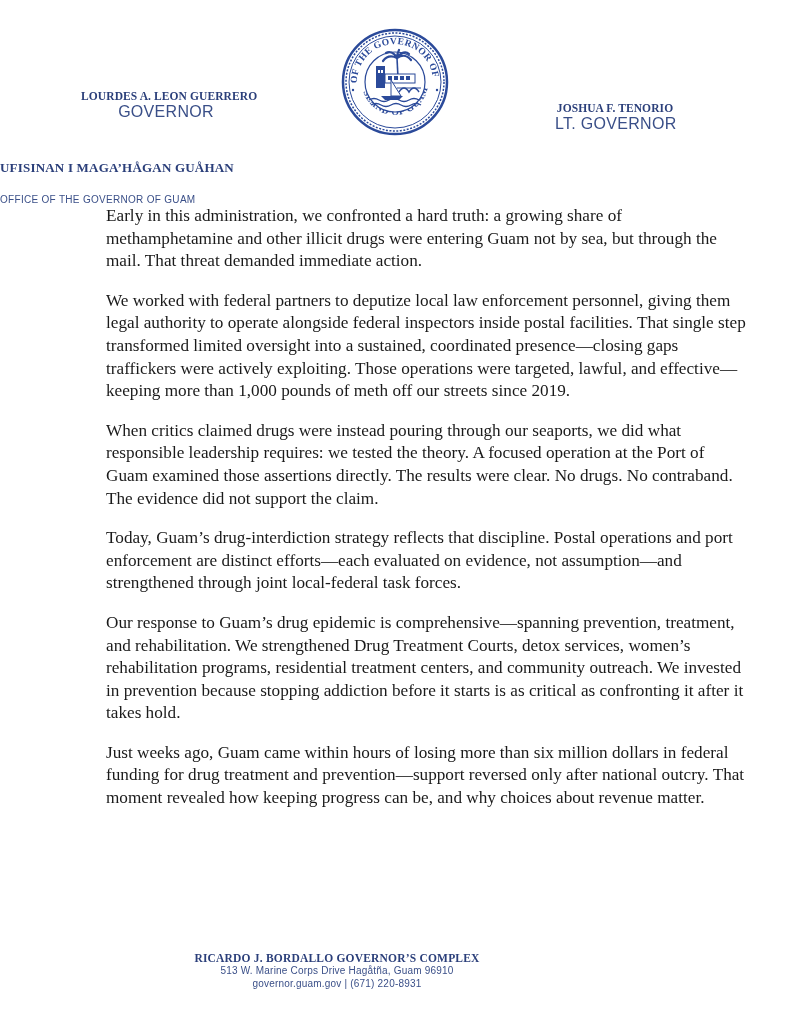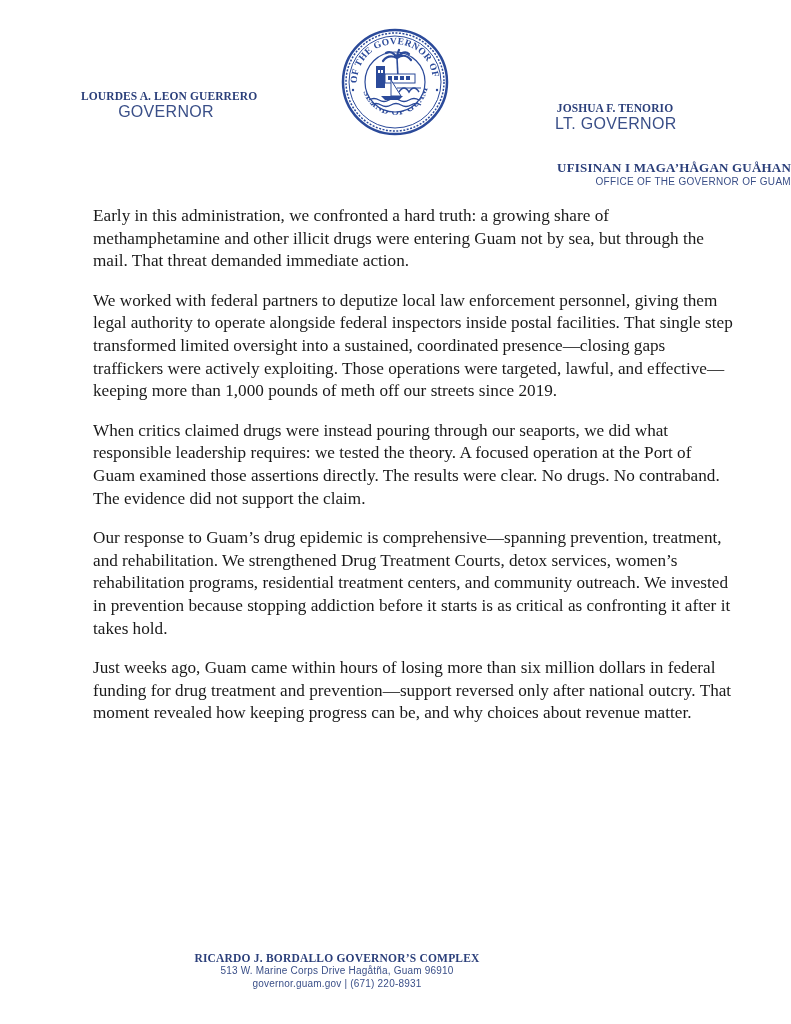--- a/index.html
+++ b/index.html
@@ -58,39 +58,39 @@
       left: 341px;
       top: 28px;
       width: 108px;
       height: 108px;
     }
     .office {
       position: absolute;
       top: 160px;
       left: 0;
       width: 791px;
-      text-align: right;
+      text-align: left;
     }
     .office .native {
       font-family: "Liberation Serif", serif;
       font-weight: bold;
       font-size: 13px;
       color: #2b3f7a;
       letter-spacing: 0.2px;
     }
     .office .english {
       font-family: "Liberation Sans", sans-serif;
       font-size: 10px;
       color: #3a4f88;
       letter-spacing: 0.3px;
-      margin-top: 0px;
+      margin-top: 18px;
     }
     .body-text {
       position: absolute;
-      left: 93px;
+      left: 106px;
       top: 205px;
       width: 640px;
     }
     .body-text p {
       margin: 0 0 17px 0;
       font-size: 17.2px;
       line-height: 22.6px;
       color: #1a1a1a;
     }
     .footer {
@@ -176,20 +176,21 @@
   <div class="office">
     <div class="native">UFISINAN I MAGA’HÅGAN GUÅHAN</div>
     <div class="english">OFFICE OF THE GOVERNOR OF GUAM</div>
   </div>
 </div>
 
 <div class="body-text">
   <p>Early in this administration, we confronted a hard truth: a growing share of methamphetamine and other illicit drugs were entering Guam not by sea, but through the mail. That threat demanded immediate action.</p>
   <p>We worked with federal partners to deputize local law enforcement personnel, giving them legal authority to operate alongside federal inspectors inside postal facilities. That single step transformed limited oversight into a sustained, coordinated presence—closing gaps traffickers were actively exploiting. Those operations were targeted, lawful, and effective—keeping more than 1,000 pounds of meth off our streets since 2019.</p>
   <p>When critics claimed drugs were instead pouring through our seaports, we did what responsible leadership requires: we tested the theory. A focused operation at the Port of Guam examined those assertions directly. The results were clear. No drugs. No contraband. The evidence did not support the claim.</p>
+  <p>Today, Guam’s drug-interdiction strategy reflects that discipline. Postal operations and port enforcement are distinct efforts—each evaluated on evidence, not assumption—and strengthened through joint local-federal task forces.</p>
   <p>Our response to Guam’s drug epidemic is comprehensive—spanning prevention, treatment, and rehabilitation.  We strengthened Drug Treatment Courts, detox services, women’s rehabilitation programs, residential treatment centers, and community outreach. We invested in prevention because stopping addiction before it starts is as critical as confronting it after it takes hold.</p>
   <p>Just weeks ago, Guam came within hours of losing more than six million dollars in federal funding for drug treatment and prevention—support reversed only after national outcry. That moment revealed how keeping progress can be, and why choices about revenue matter.</p>
 </div>
 
 <div class="footer">
   <div class="complex">RICARDO J. BORDALLO GOVERNOR’S COMPLEX</div>
   <div class="address">513 W. Marine Corps Drive Hagåtña, Guam 96910</div>
   <div class="contact">governor.guam.gov | (671) 220-8931</div>
 </div>
 

